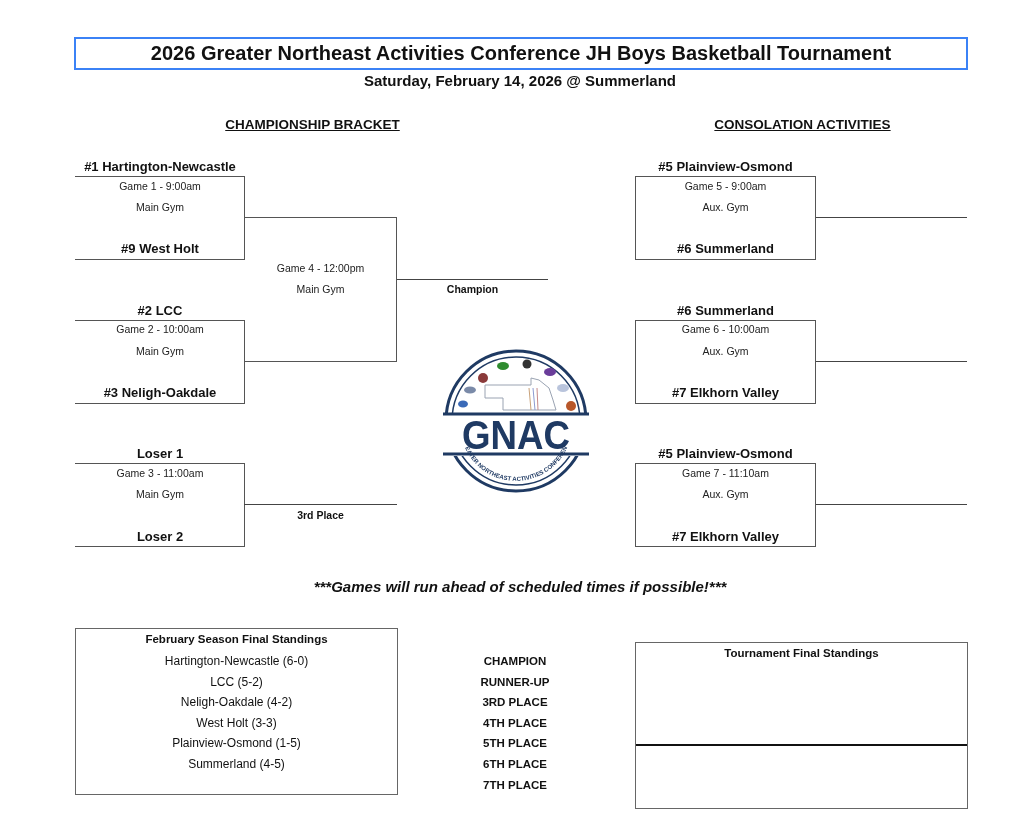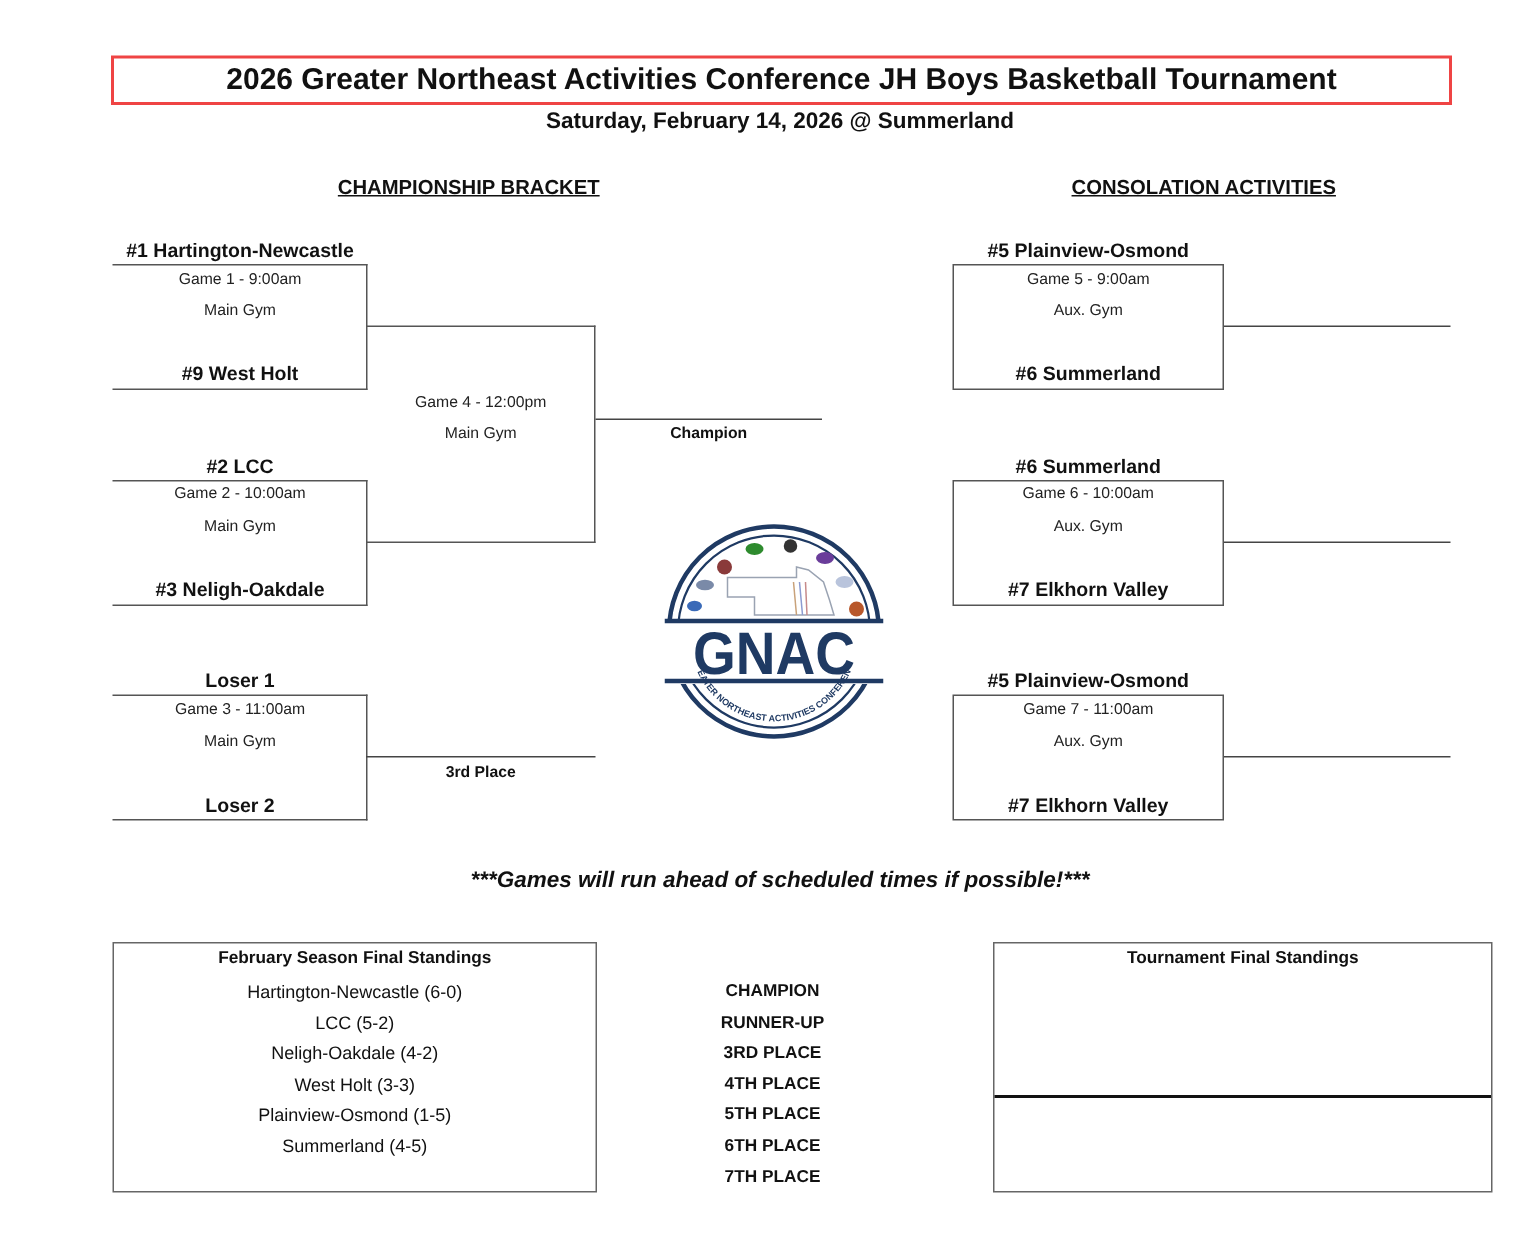--- a/index.html
+++ b/index.html
@@ -1,19 +1,19 @@
 <!DOCTYPE html>
 <html><head>
 <meta charset="utf-8">
 <style>
   html, body { margin:0; padding:0; background:#ffffff; }
   body { width:1024px; height:840px; position:relative; overflow:hidden;
          font-family:"Liberation Sans", sans-serif; color:#111; }
   .abs { position:absolute; }
-  .title-box { left:74px; top:37px; width:890px; height:29px; border:2px solid #ef4444;
+  .title-box { left:74px; top:37px; width:890px; height:29px; border:2px solid #3b82f6;
                display:flex; align-items:center; justify-content:center;
                font-weight:bold; font-size:20px; }
   .subtitle { left:0; width:1040px; top:72px; text-align:center; font-weight:bold; font-size:15px; }
   .section-head { font-weight:bold; font-size:13.5px; text-decoration:underline; text-align:center; }
   .team { font-weight:bold; font-size:13px; text-align:center; }
   .info { font-size:10.5px; text-align:center; color:#222; }
   .mbox { border:1px solid #555; border-left:none; }
   .cbox { border:1px solid #555; }
   .hline { height:0; border-top:1px solid #444; }
   .small-bold { font-weight:bold; font-size:10.5px; text-align:center; }
@@ -80,21 +80,21 @@
   <div class="abs cbox" style="left:635px;top:320px;width:179px;height:82px;"></div>
   <div class="abs info" style="left:635px;width:181px;top:323px;">Game 6 - 10:00am</div>
   <div class="abs info" style="left:635px;width:181px;top:345px;">Aux. Gym</div>
   <div class="abs team" style="left:635px;width:181px;top:385px;">#7 Elkhorn Valley</div>
   <div class="abs hline" style="left:816px;top:361px;width:151px;"></div>
 </div>
 
 <div>
   <div class="abs team" style="left:635px;width:181px;top:446px;">#5 Plainview-Osmond</div>
   <div class="abs cbox" style="left:635px;top:463px;width:179px;height:82px;"></div>
-  <div class="abs info" style="left:635px;width:181px;top:467px;">Game 7 - 11:00am</div>
+  <div class="abs info" style="left:635px;width:181px;top:467px;">Game 7 - 11:10am</div>
   <div class="abs info" style="left:635px;width:181px;top:488px;">Aux. Gym</div>
   <div class="abs team" style="left:635px;width:181px;top:529px;">#7 Elkhorn Valley</div>
   <div class="abs hline" style="left:816px;top:504px;width:151px;"></div>
 </div>
 
 <div class="abs" style="left:443px;top:348px;width:146px;height:146px;">
   <svg width="146" height="146" viewBox="0 0 146 146">
     <defs>
       <path id="ringArc" d="M 22 100 A 56 56 0 0 0 124 100"></path>
     </defs>
@@ -140,16 +140,16 @@
 <div class="abs" style="left:440px;top:651px;width:150px;">
   <div class="place-row">CHAMPION</div>
   <div class="place-row">RUNNER-UP</div>
   <div class="place-row">3RD PLACE</div>
   <div class="place-row">4TH PLACE</div>
   <div class="place-row">5TH PLACE</div>
   <div class="place-row">6TH PLACE</div>
   <div class="place-row">7TH PLACE</div>
 </div>
 
-<div class="abs stand-box" style="left:635px;top:628px;width:331px;height:165px;margin-left:27px;">
+<div class="abs stand-box" style="left:635px;top:642px;width:331px;height:165px;">
   <div class="stand-title" style="margin-top:4px;">Tournament Final Standings</div>
   <div class="abs" style="left:0;top:101px;width:331px;height:0;border-top:2px solid #111;"></div>
 </div>
 
 </body></html>

